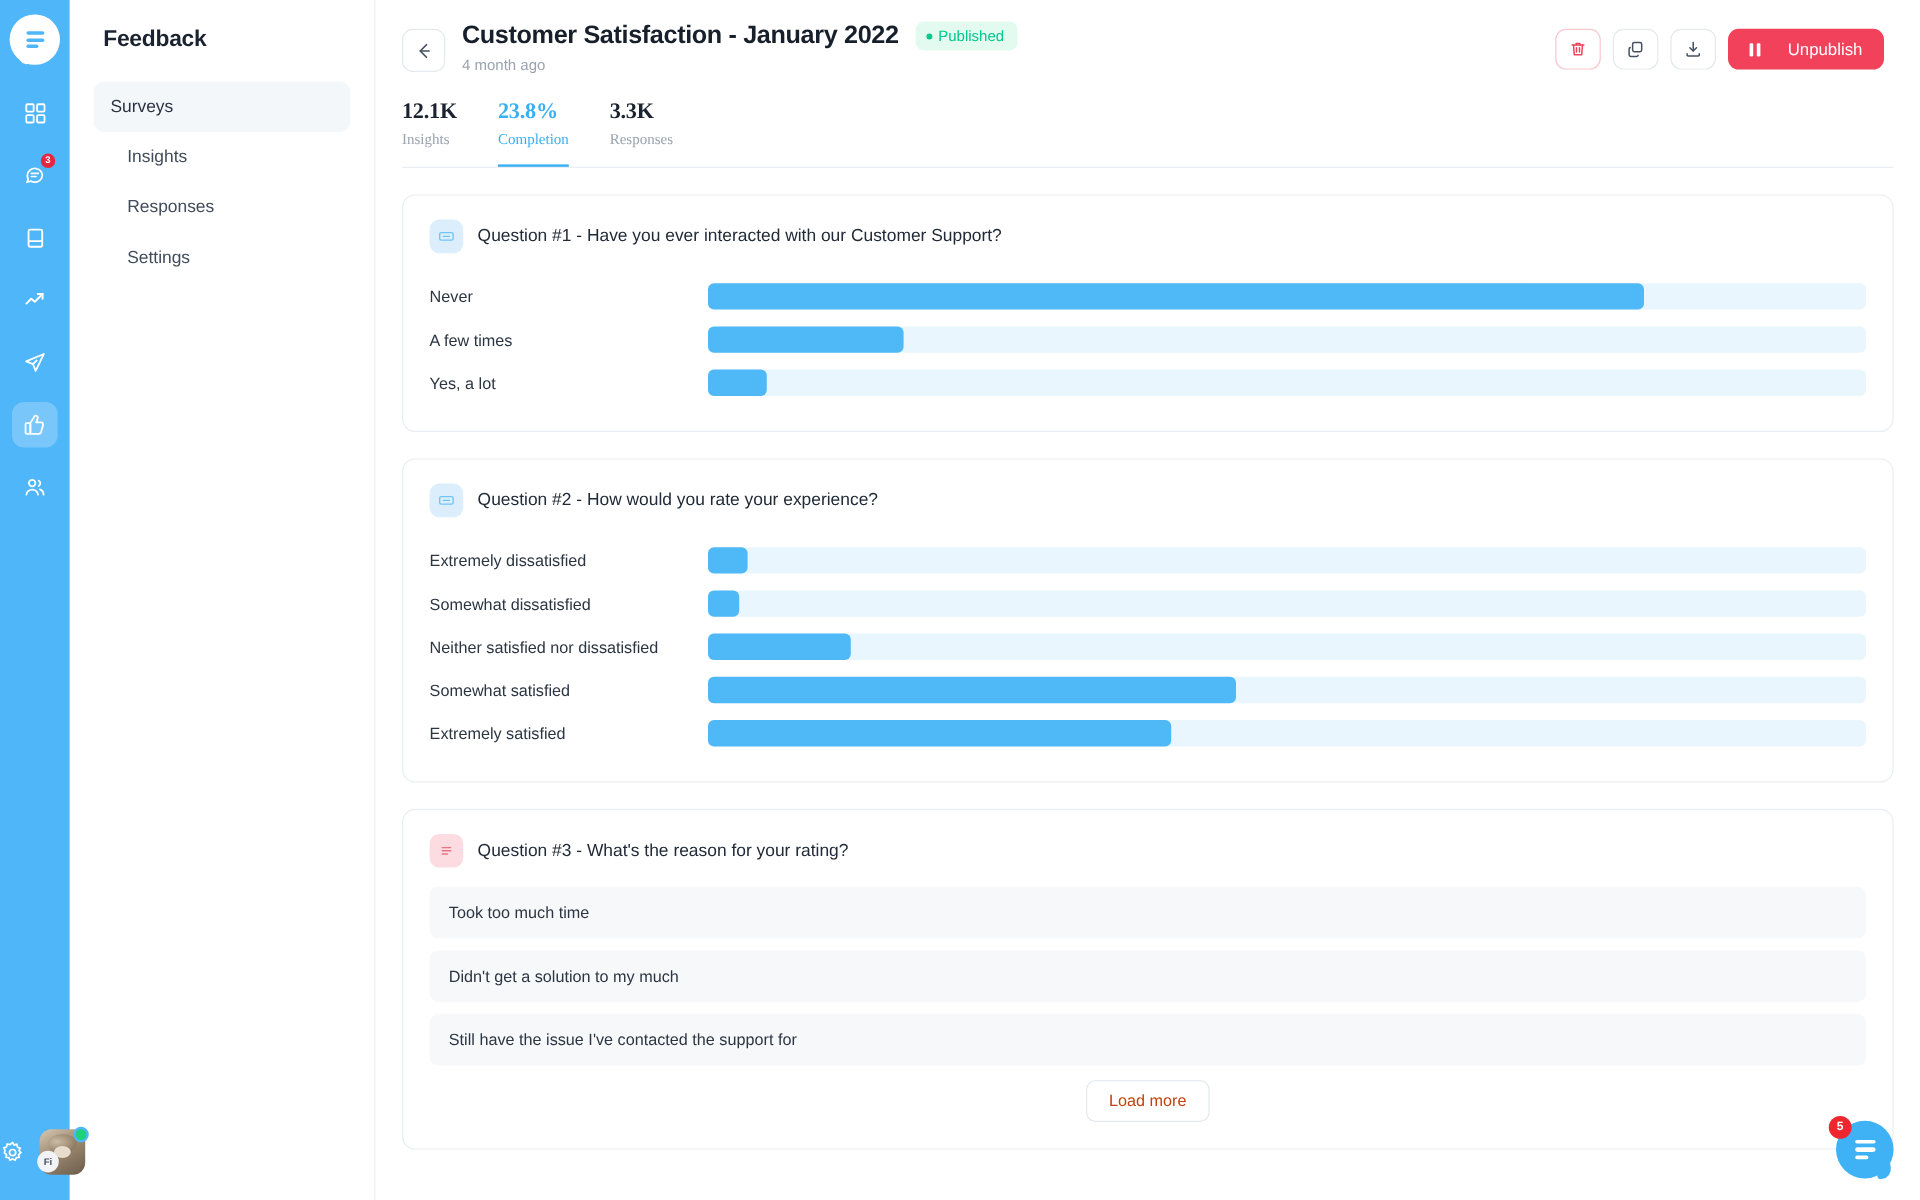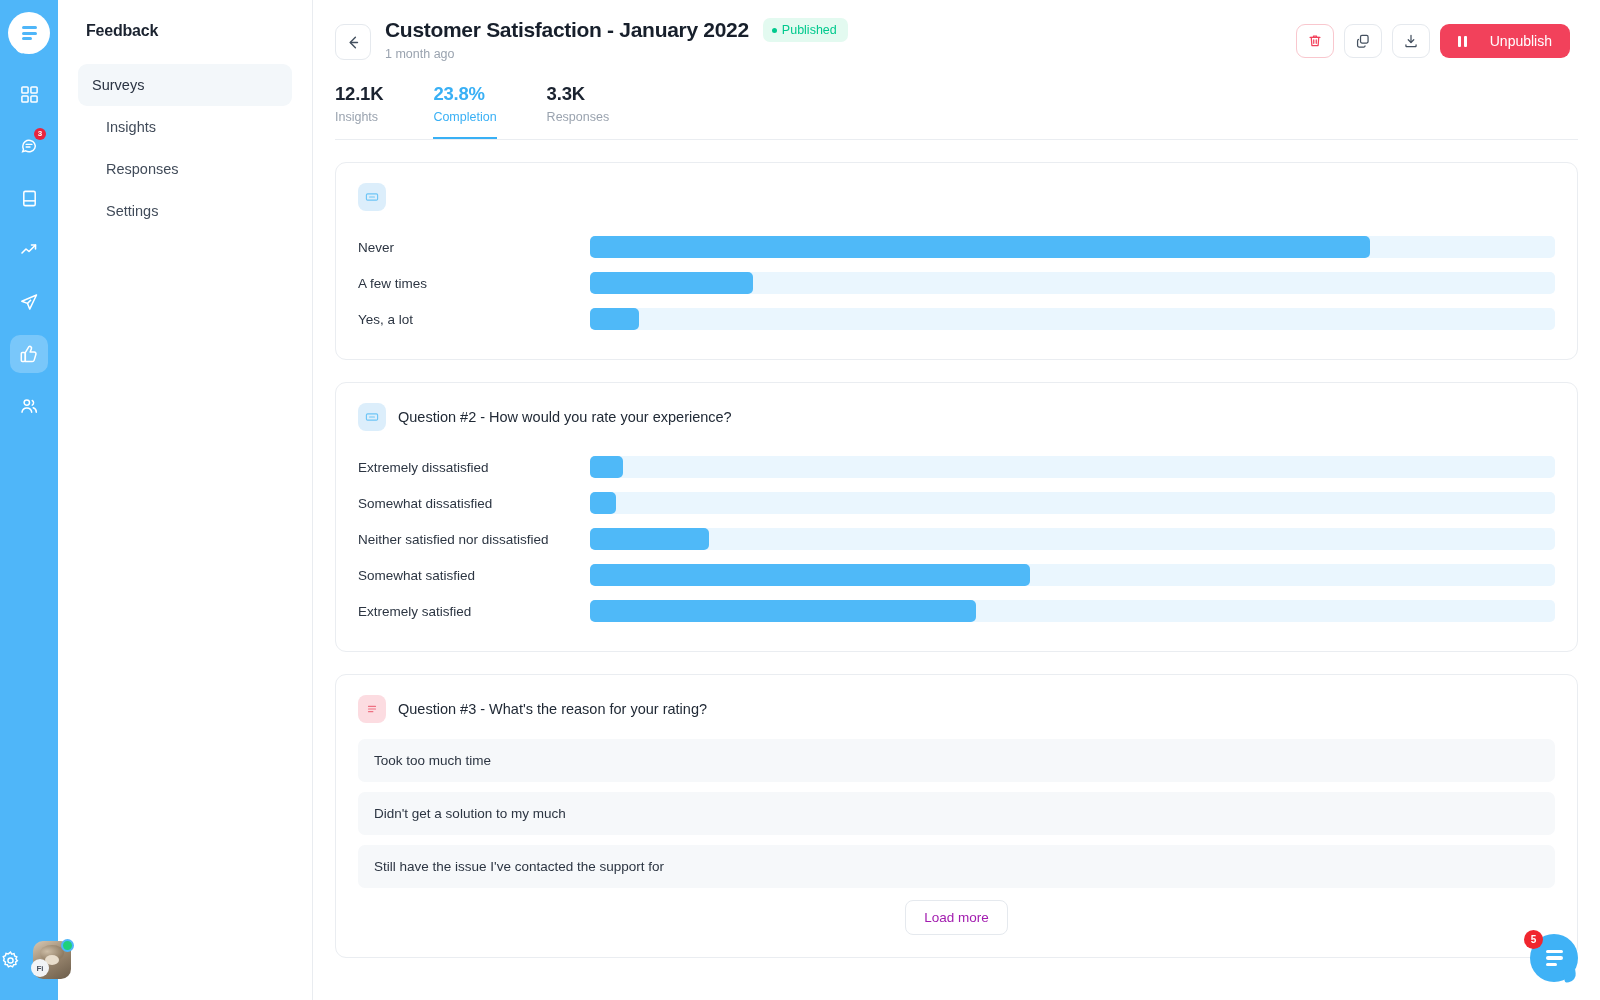--- a/index.html
+++ b/index.html
@@ -78,21 +78,21 @@
     font-size:8px; display:flex; align-items:center; justify-content:center;
     font-weight:600;
   }
 
   
   .nav {
     width: 255px; min-width: 255px; height: 1000px;
     background: #fff; border-right: 1px solid #E9ECF0;
     padding: 22px 20px 0 20px;
   }
-  .nav-title { font-size: 16px; font-weight: 700; color: #1b2330; letter-spacing:-0.2px;
+  .nav-title { font-size: 19px; font-weight: 700; color: #1b2330; letter-spacing:-0.2px;
     padding-left: 8px; margin-bottom: 24px; }
   .nav-item {
     font-size: 14.5px; color: #2a3342; padding: 13px 14px;
     border-radius: 9px; cursor: pointer; display:flex; align-items:center; gap:6px;
   }
   .nav-item.selected { background: #F3F7FA; font-weight: 400; }
   .nav-sub { font-size: 14.5px; color: #414b59; padding: 13px 14px 13px 28px;
     border-radius: 9px; cursor:pointer; }
   .chev { width:9px; height:9px; border-right:1.6px solid #5b6676;
     border-bottom:1.6px solid #5b6676; transform: rotate(45deg) translateY(-2px);
@@ -128,21 +128,21 @@
   .btn-unpublish {
     background:#F2415B; color:#fff; border:none; border-radius:9px;
     height: 34px; padding: 0 18px; font-size: 14px;
     display:flex; align-items:center; gap:23px; cursor:pointer;
     font-family:"Liberation Sans", sans-serif;
   }
   .pause-ico { display:flex; gap:2.5px; }
   .pause-ico i { width:3px; height:11px; background:#fff; border-radius:1px; display:block; }
 
   
-  .stats { display:flex; gap: 16px; padding: 16px 0 0 22px; }
+  .stats { display:flex; gap: 0; padding: 16px 0 0 22px; font-family: Liberation Serif, serif; }
   .stat {
     padding: 6px 0 13px 0; margin-right: 34px; cursor:pointer;
     border-bottom: 3px solid transparent; min-width: 46px;
   }
   .stat .num { font-size: 18.5px; font-weight:700; color:#1b2330; letter-spacing:-0.2px; }
   .stat .lbl { font-size: 12.5px; color:#9AA3AF; margin-top: 5px; }
   .stat.active { border-bottom-color:#39B0F5; }
   .stat.active .num, .stat.active .lbl { color:#39B0F5; }
   .stats-rule { height:1px; background:#EAEDF1; margin: -1px 22px 0 22px; }
 
@@ -173,21 +173,21 @@
   }
 
   .resp-list { margin-top: 16px; }
   .resp-row {
     background:#F6F8FA; border-radius: 7px; padding: 14px 16px;
     font-size: 13.5px; color:#2c3542; margin-bottom: 10px;
   }
   .load-wrap { display:flex; justify-content:center; margin-top: 12px; }
   .load-btn {
     border:1px solid #E5E9EE; background:#fff; border-radius:8px;
-    padding: 9px 18px; font-size: 13.5px; color:#a21caf; cursor:pointer;
+    padding: 9px 18px; font-size: 13.5px; color:#c2410c; cursor:pointer;
     font-family:"Liberation Sans", sans-serif;
   }
 
   
   .fab {
     position: absolute; right: 22px; bottom: 18px;
     width: 48px; height: 48px; border-radius: 50%;
     background:#3FB2F6; display:flex; align-items:center; justify-content:center;
     cursor:pointer;
   }
@@ -320,21 +320,21 @@
       </div>
 
       <div class="title-block">
         <div class="title-row">
           <span class="page-title">Customer Satisfaction - January 2022</span>
           <span class="badge-pub">
             <span class="dot"></span>
             <span>Published</span>
           </span>
         </div>
-        <div class="subtitle">1 month ago</div>
+        <div class="subtitle">4 month ago</div>
       </div>
 
       <div class="actions">
         <div class="icon-btn danger">
           <svg width="16" height="16" viewBox="0 0 18 18" fill="none" stroke="#F2415B" stroke-width="1.4" stroke-linecap="round" stroke-linejoin="round">
             <path d="M3.5 5h11"></path>
               <path d="M7.2 5V3.6h3.6V5"></path>
             <path d="M4.8 5l.7 9.1h7l.7-9.1"></path>
             <path d="M7.6 7.6v4M10.4 7.6v4"></path>
           </svg>
@@ -381,20 +381,21 @@
     <div class="scroll-area">
 
       <div class="card">
         <div class="q-head">
           <span class="q-ico blue">
             <svg width="14" height="14" viewBox="0 0 16 16" fill="none" stroke="#6DC5F6" stroke-width="1.3">
               <rect x="1.6" y="4.4" width="12.8" height="7.2" rx="1.4"></rect>
               <path d="M5.2 8h5.6" stroke-linecap="round"></path>
             </svg>
           </span>
+          <span class="q-text">Question #1 - Have you ever interacted with our Customer Support?</span>
         </div>
         <div class="bars">
           <div class="bar-row">
             <span class="bar-label">Never</span>
             <span class="bar-track">
               <span class="bar-fill" style="width: 80.8%;"></span>
             </span>
           </div>
           <div class="bar-row">
             <span class="bar-label">A few times</span>

